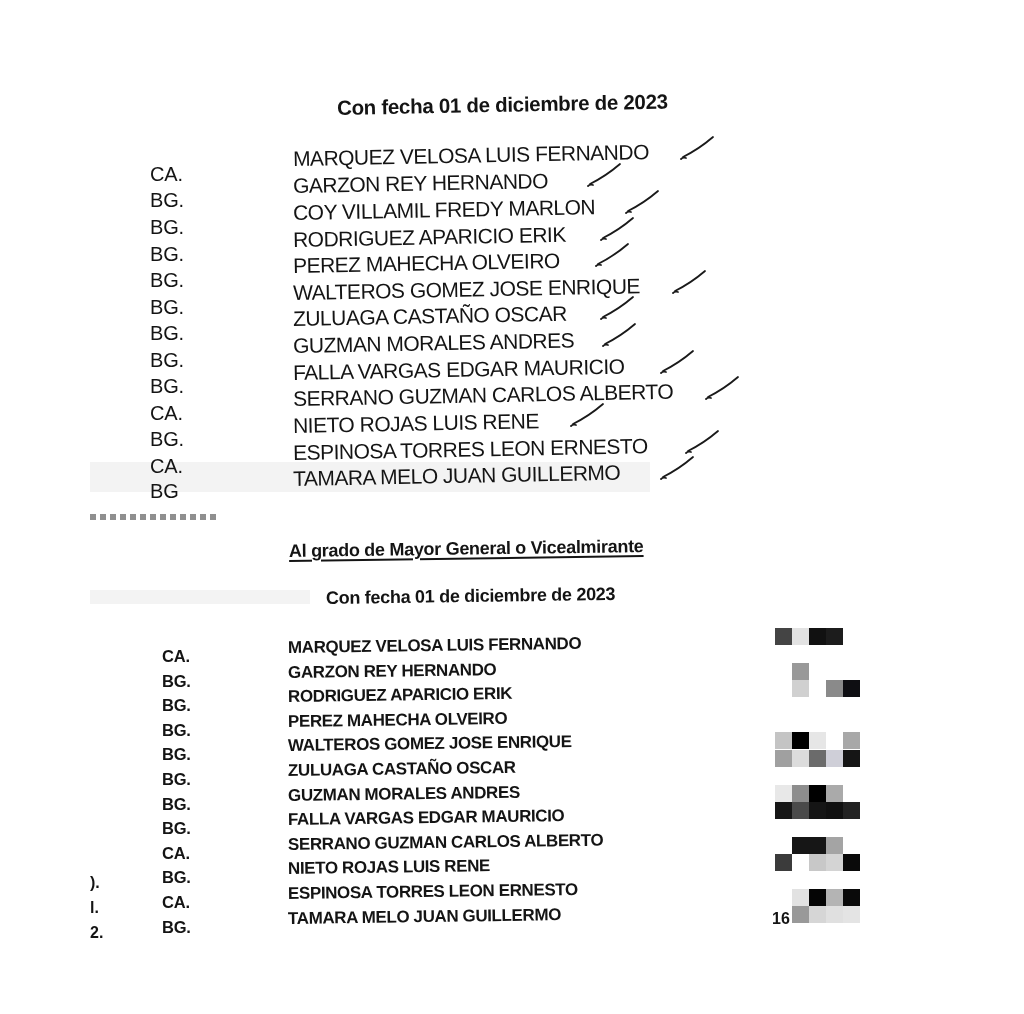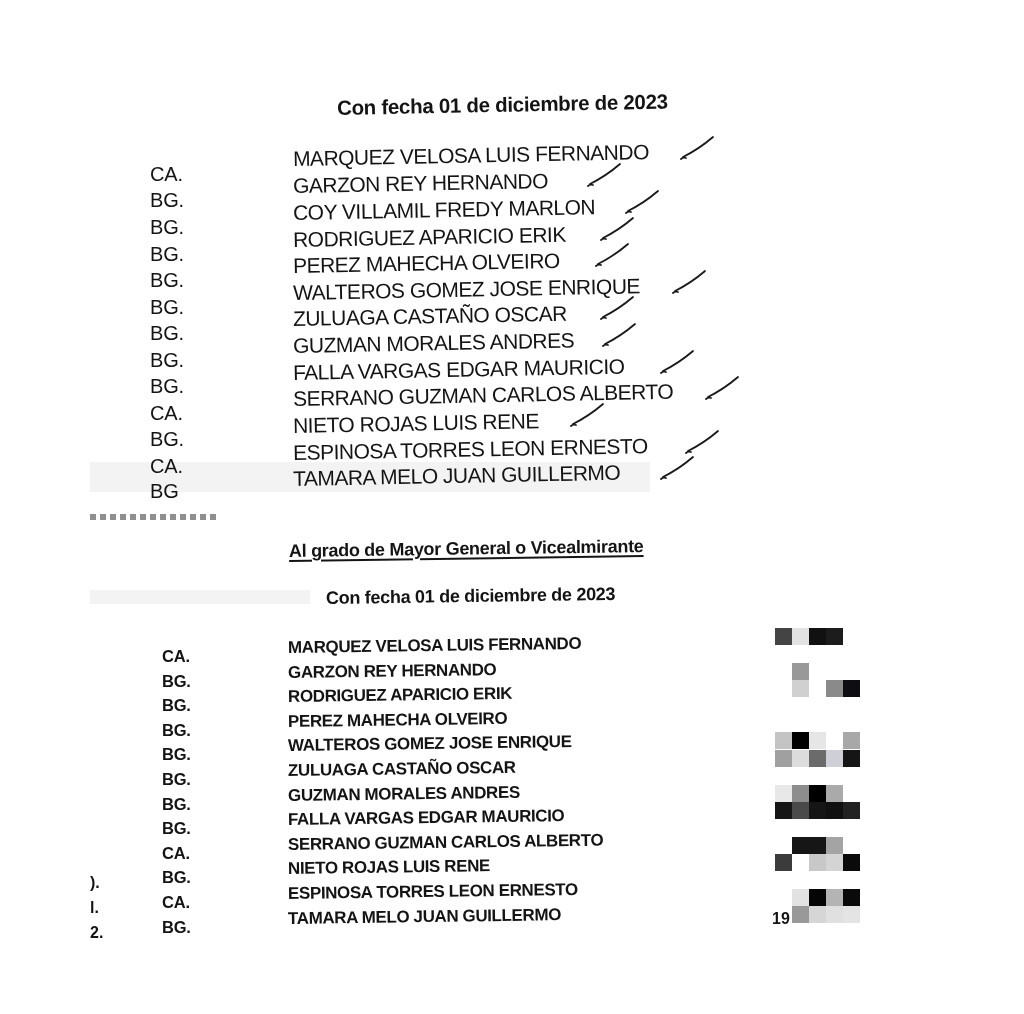--- a/index.html
+++ b/index.html
@@ -232,14 +232,14 @@
       <div class="cell" style="left: 68px; top: 226.2px; background: rgb(10, 10, 10);"></div>
       <div class="cell" style="left: 17px; top: 261px; background: rgb(226, 226, 226);"></div>
       <div class="cell" style="left: 34px; top: 261px; background: rgb(5, 5, 5);"></div>
       <div class="cell" style="left: 51px; top: 261px; background: rgb(180, 180, 180);"></div>
       <div class="cell" style="left: 68px; top: 261px; background: rgb(10, 10, 10);"></div>
       <div class="cell" style="left: 17px; top: 278.4px; background: rgb(153, 153, 153);"></div>
       <div class="cell" style="left: 34px; top: 278.4px; background: rgb(214, 214, 214);"></div>
       <div class="cell" style="left: 51px; top: 278.4px; background: rgb(224, 224, 224);"></div>
       <div class="cell" style="left: 68px; top: 278.4px; background: rgb(228, 228, 228);"></div>
     </div>
-  <div class="redact-num">19</div>
+  <div class="redact-num">16</div>
 </div>
 
 </body></html>

